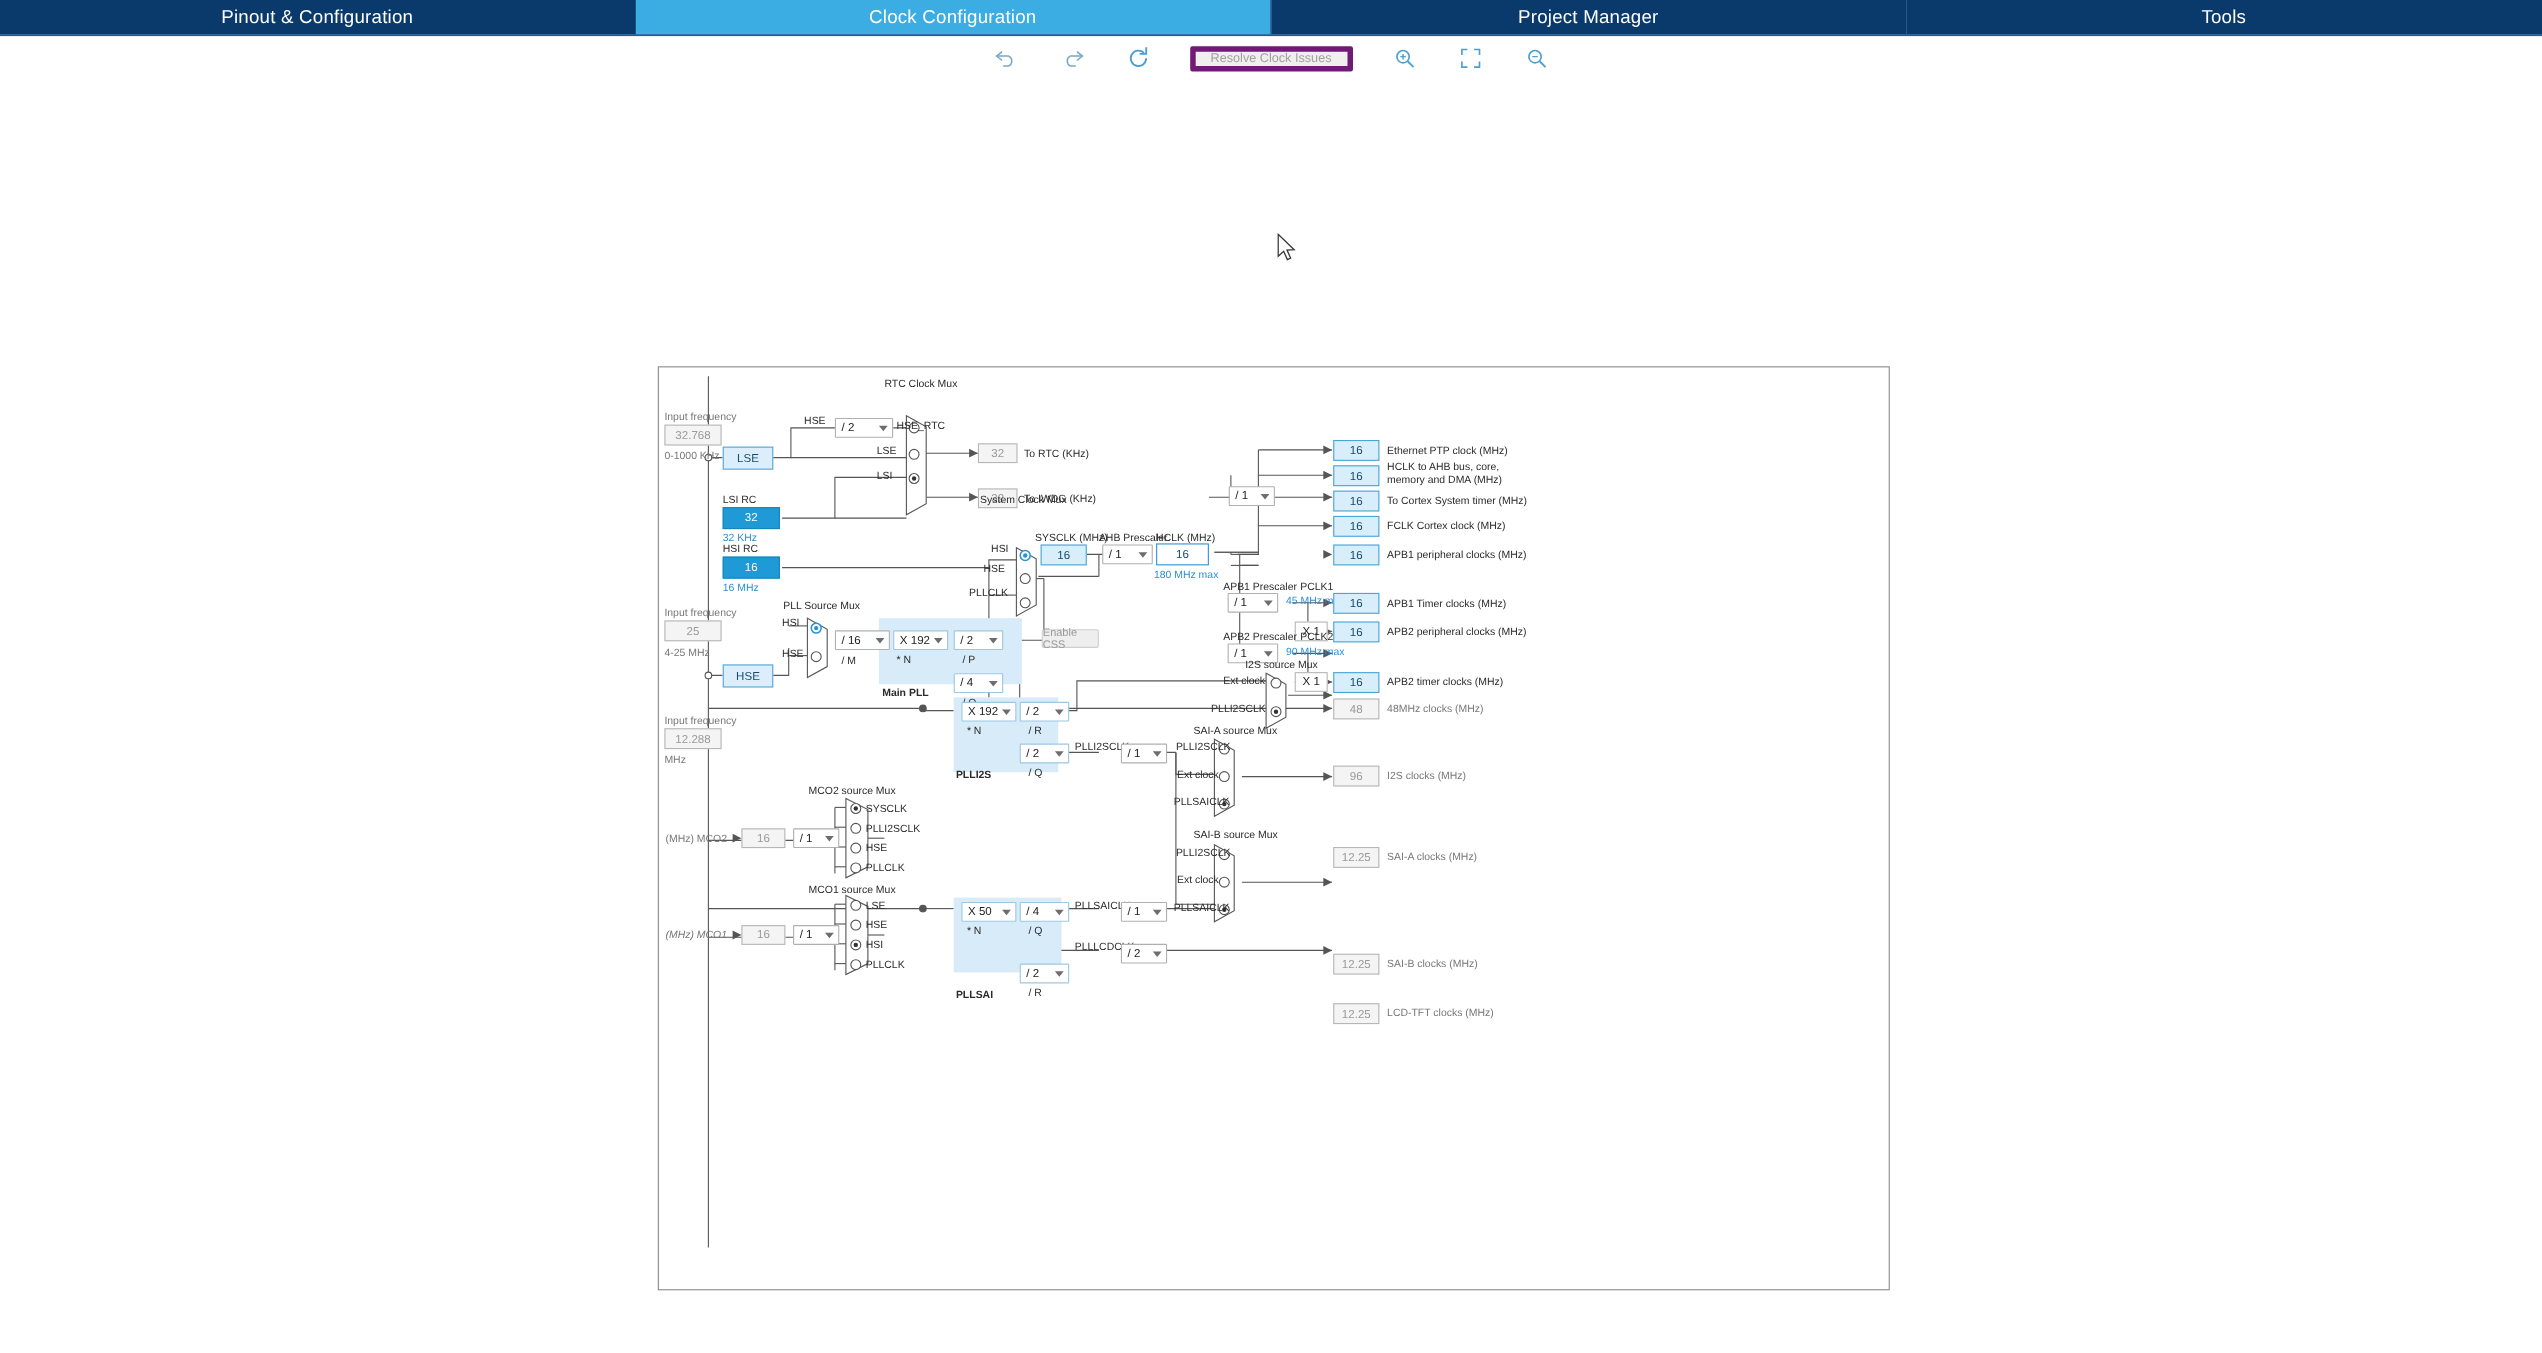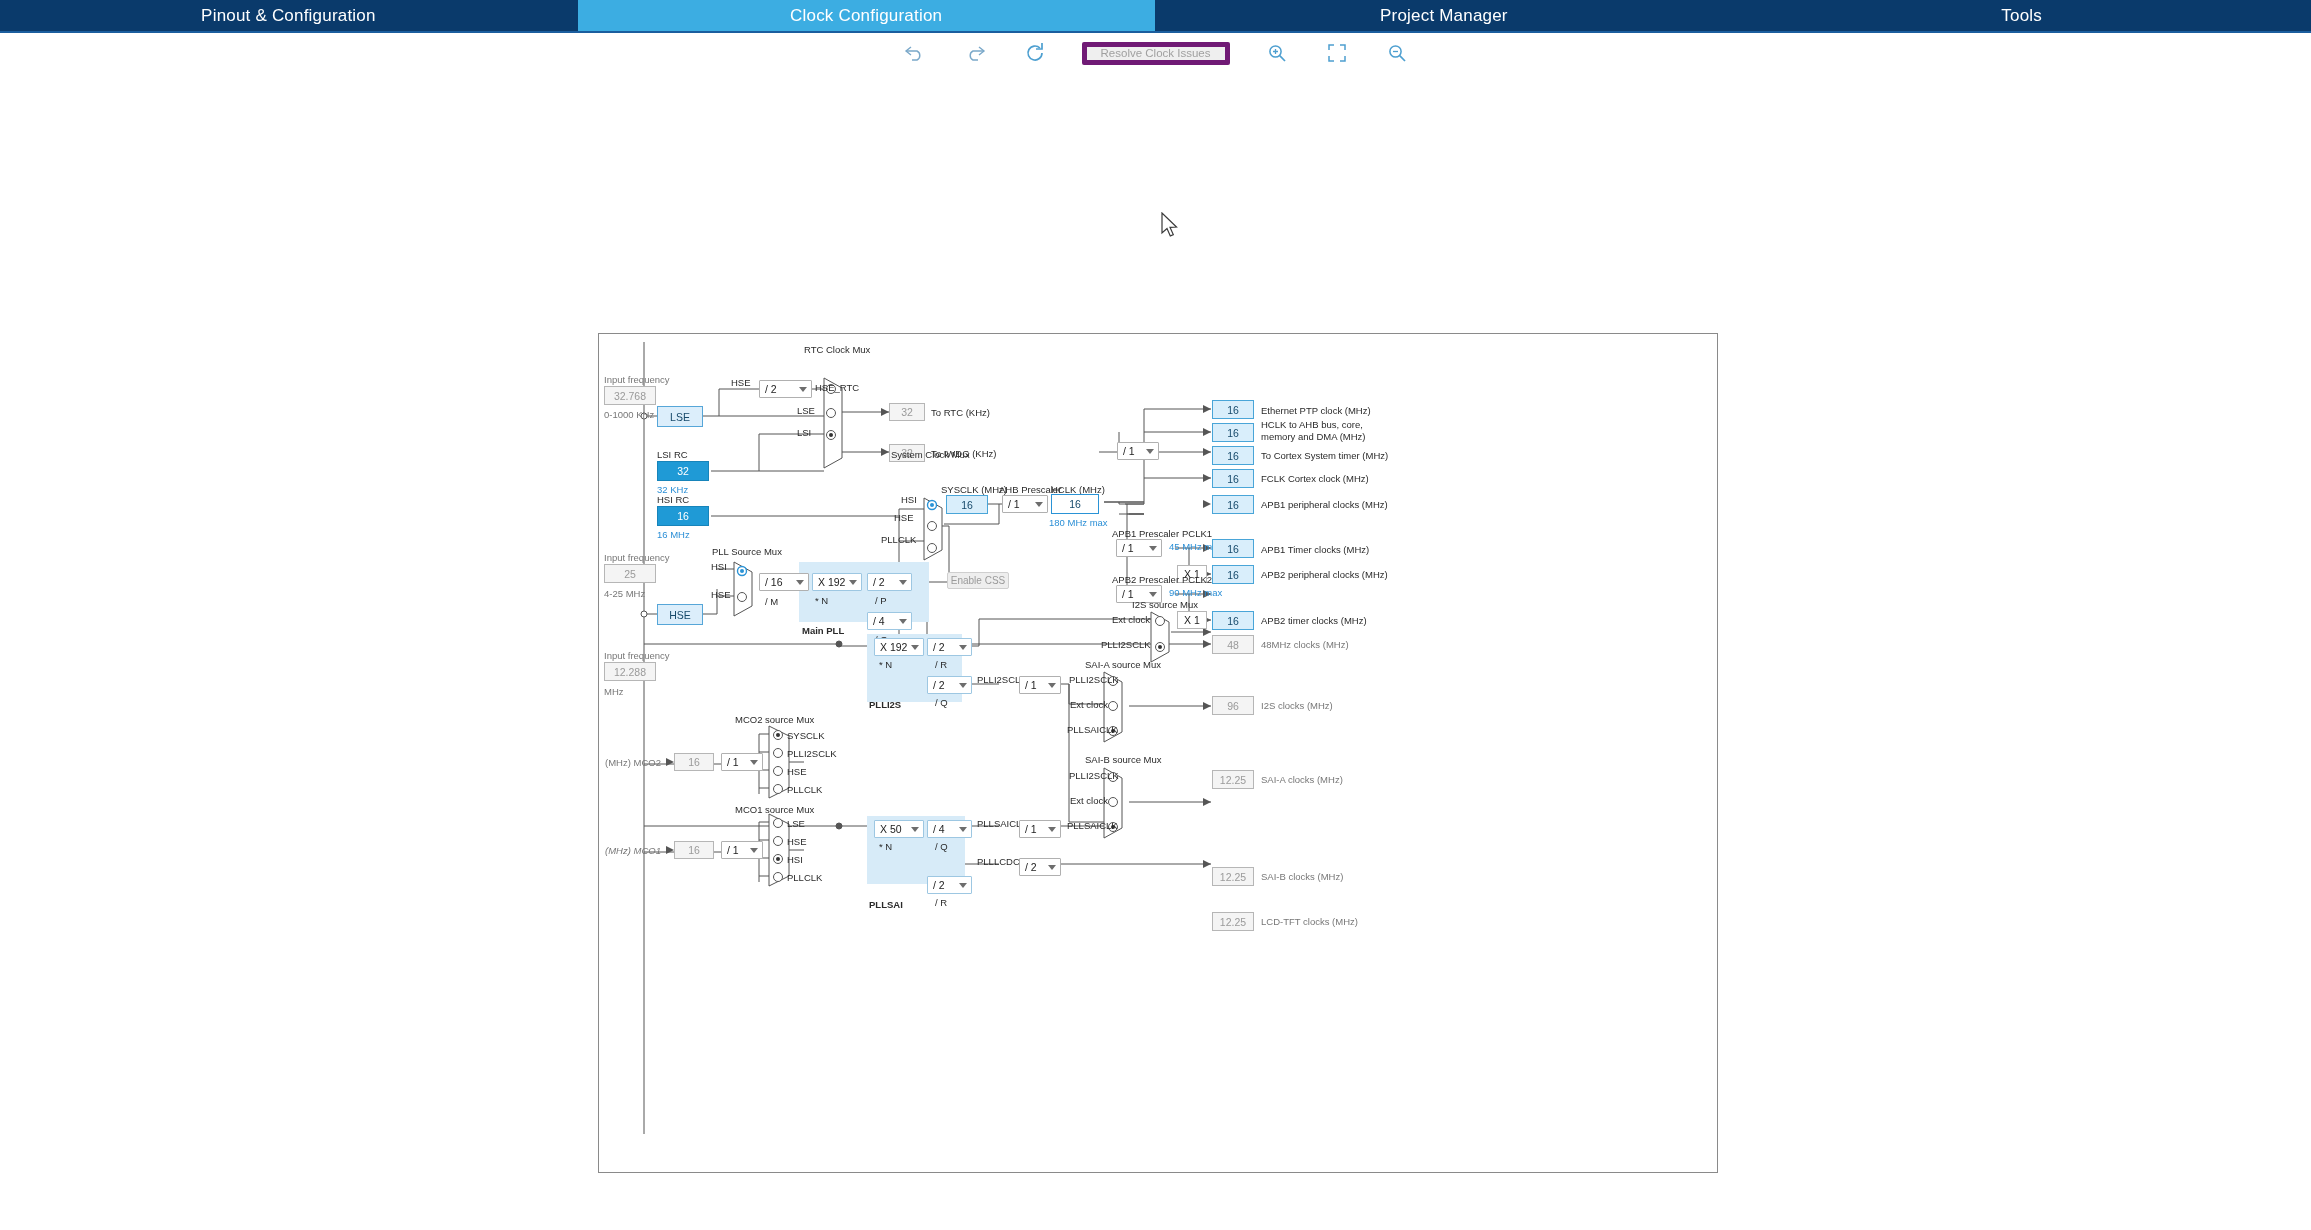--- a/index.html
+++ b/index.html
@@ -382,21 +382,21 @@
   <div class="lbl" style="left:332px; top:73px;">To RTC (KHz)</div>
   <div class="box" style="left:290px; top:110px; width:36px; height:18px;">32</div>
   <div class="lbl" style="left:332px; top:114px;">To IWDG (KHz)</div>
 
   <div class="lbl" style="left:292px; top:115px;">System Clock Mux</div>
   <div class="lbl" style="left:302px; top:160px;">HSI</div>
   <div class="lbl" style="left:295px; top:178px;">HSE</div>
   <div class="lbl" style="left:282px; top:200px;">PLLCLK</div>
   <div class="lbl" style="left:342px; top:150px;">SYSCLK (MHz)</div>
   <div class="box val" style="left:347px; top:161px; width:42px; height:19px;">16</div>
-  <div class="enablecss" style="left:348px; top:238px; width:62px; height:17px;">Enable CSS</div>
+  <div class="enablecss" style="left:348px; top:238px; width:52px; height:17px;">Enable CSS</div>
 
   <div class="lbl" style="left:113px; top:212px;">PLL Source Mux</div>
   <div class="lbl" style="left:112px; top:227px;">HSI</div>
   <div class="lbl" style="left:112px; top:255px;">HSE</div>
   <div class="sel" style="left:160px; top:239px; width:50px; height:18px;">
     <span>/ 16</span>
       <span class="cv"></span>
   </div>
   <div class="lbl" style="left:166px; top:262px;">/ M</div>
   <div class="sel hl" style="left:213px; top:239px; width:50px; height:18px;">

